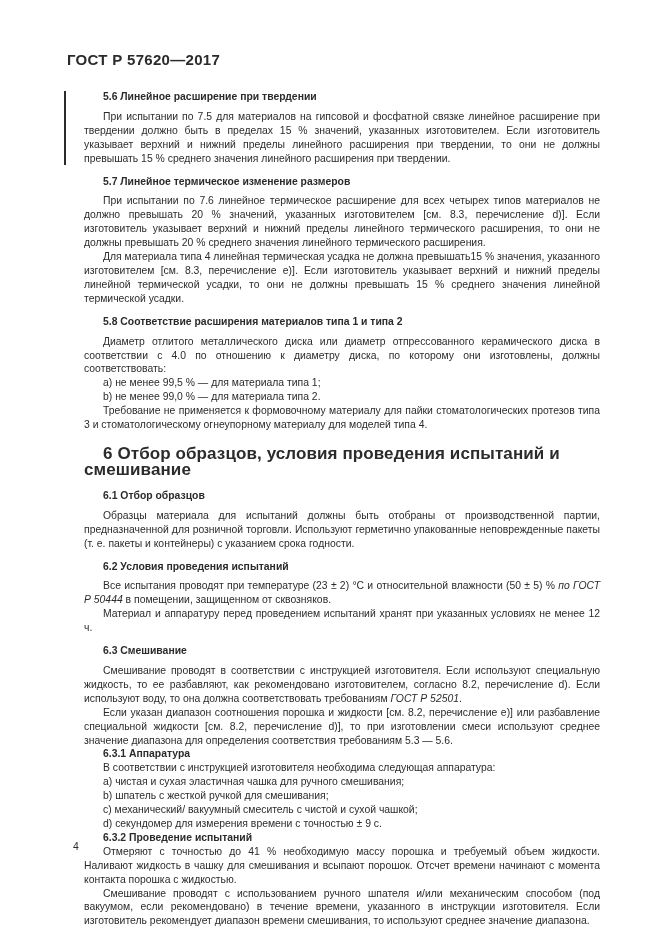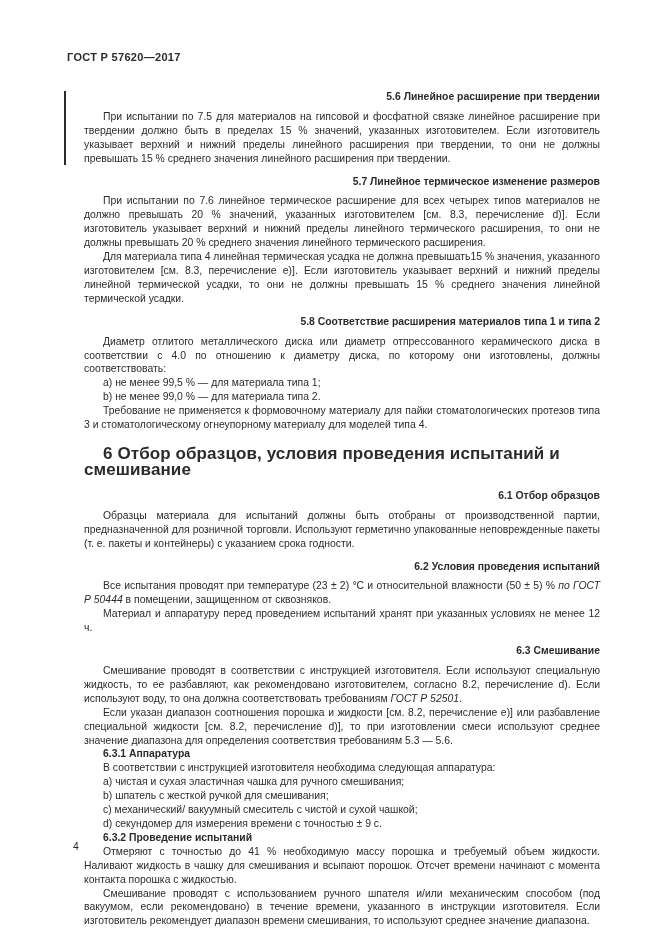--- a/index.html
+++ b/index.html
@@ -10,21 +10,21 @@
     margin: 0 auto;
     background: #ffffff;
     color: #2b2b2b;
     font-family: "Liberation Sans", sans-serif;
     overflow: hidden;
   }
   .running-header {
     position: absolute;
     left: 67px;
     top: 51px;
-    font-size: 11px;
+    font-size: 15px;
     font-weight: bold;
     letter-spacing: 0.3px;
     color: #2b2b2b;
   }
   .doc-body {
     position: absolute;
     left: 84px;
     top: 88px;
     width: 516px;
     font-size: 10.4px;
@@ -44,21 +44,21 @@
     text-indent: 19px;
     text-align: justify;
     hyphens: auto;
     -webkit-hyphens: auto;
   }
   p.nojust { text-align: left; }
   .h-sub {
     margin: 9px 0 6px 0;
     font-weight: bold;
     text-indent: 19px;
-    text-align: right;
+    text-align: left;
   }
   .sec:first-child .h-sub { margin-top: 2px; }
   .h-big {
     margin: 14px 0 11px 0;
     font-weight: bold;
     font-size: 17px;
     line-height: 16px;
     text-indent: 19px;
     letter-spacing: 0.1px;
     text-align: left;

